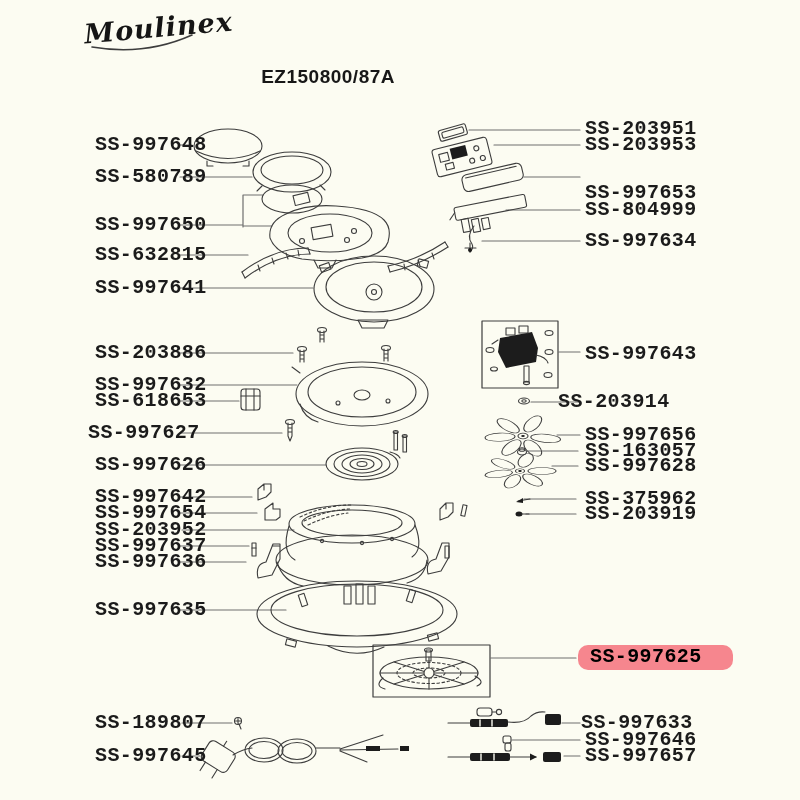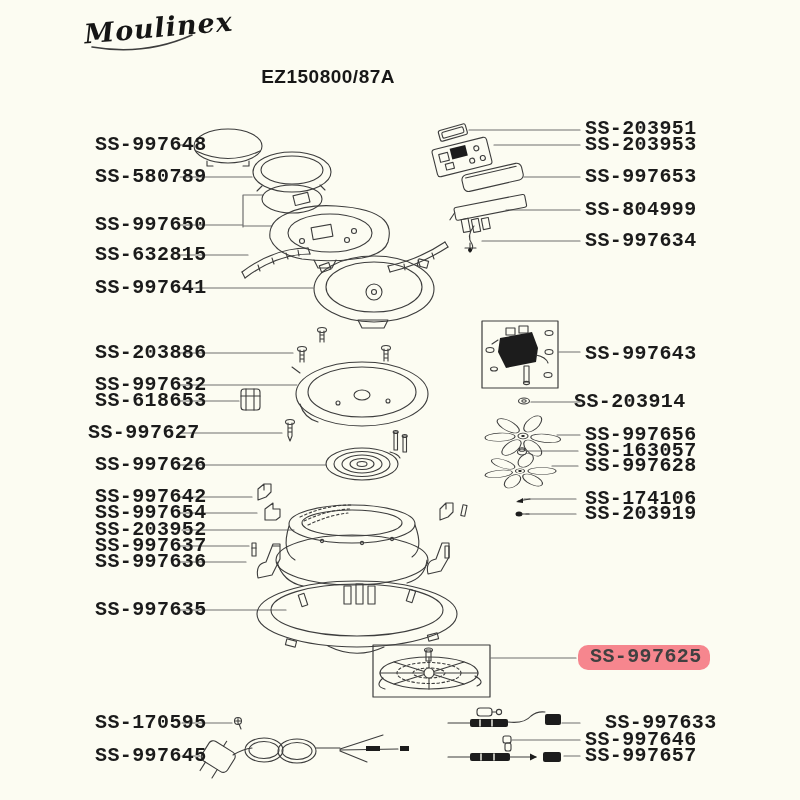--- a/index.html
+++ b/index.html
@@ -2,21 +2,21 @@
 <html><head>
 <meta charset="utf-8">
 <style>
   html,body{margin:0;padding:0;}
   body{width:800px;height:800px;background:#fcfcf2;font-family:"Liberation Sans",sans-serif;}
   .stage{position:relative;width:800px;height:800px;background:#fcfcf2;overflow:hidden;}
   .art{position:absolute;left:0;top:0;}
   .logo{position:absolute;left:84px;top:12px;font-family:"DejaVu Serif",serif;font-style:italic;font-weight:bold;font-size:27px;color:#151515;transform:rotate(-5deg);letter-spacing:1px;}
   .title{position:absolute;left:225px;top:66px;width:170px;text-align:right;font-weight:bold;font-size:19px;color:#171717;letter-spacing:0.5px;}
   .lbl{position:absolute;font-family:"Liberation Mono",monospace;font-weight:bold;font-size:20px;line-height:18px;color:#1b1b1b;white-space:nowrap;letter-spacing:0.4px;}
-  .pill{background:#f6868e;color:#404040;padding:3px 8px 4px 12px;border-radius:10px;text-align:right;}
+  .pill{background:#f6868e;color:#000000;padding:3px 31px 4px 12px;border-radius:10px;text-align:right;}
 </style>
 </head>
 <body>
 
 <div class="stage">
 
 <svg class="art" width="800" height="800" viewBox="0 0 800 800" stroke="#3d3d3d" fill="none" stroke-width="1.1" stroke-linecap="round" stroke-linejoin="round">
 
   <path d="M92 47 Q145 56 192 35" stroke-width="1.6"></path>
 
@@ -368,34 +368,34 @@
 <div class="lbl" style="left:95px;top:376px">SS-997632</div>
 <div class="lbl" style="left:95px;top:392px">SS-618653</div>
 <div class="lbl" style="left:88px;top:424px">SS-997627</div>
 <div class="lbl" style="left:95px;top:456px">SS-997626</div>
 <div class="lbl" style="left:95px;top:488px">SS-997642</div>
 <div class="lbl" style="left:95px;top:504px">SS-997654</div>
 <div class="lbl" style="left:95px;top:521px">SS-203952</div>
 <div class="lbl" style="left:95px;top:537px">SS-997637</div>
 <div class="lbl" style="left:95px;top:553px">SS-997636</div>
 <div class="lbl" style="left:95px;top:601px">SS-997635</div>
-<div class="lbl" style="left:95px;top:714px">SS-170595</div>
+<div class="lbl" style="left:95px;top:714px">SS-189807</div>
 <div class="lbl" style="left:95px;top:747px">SS-997645</div>
 
 <div class="lbl" style="left:585px;top:120px">SS-203951</div>
 <div class="lbl" style="left:585px;top:136px">SS-203953</div>
-<div class="lbl" style="left:585px;top:168px">SS-997653</div>
+<div class="lbl" style="left:585px;top:184px">SS-997653</div>
 <div class="lbl" style="left:585px;top:201px">SS-804999</div>
 <div class="lbl" style="left:585px;top:232px">SS-997634</div>
 <div class="lbl" style="left:585px;top:345px">SS-997643</div>
-<div class="lbl" style="left:574px;top:393px">SS-203914</div>
+<div class="lbl" style="left:558px;top:393px">SS-203914</div>
 <div class="lbl" style="left:585px;top:426px">SS-997656</div>
 <div class="lbl" style="left:585px;top:442px">SS-163057</div>
 <div class="lbl" style="left:585px;top:457px">SS-997628</div>
-<div class="lbl" style="left:585px;top:490px">SS-174106</div>
+<div class="lbl" style="left:585px;top:490px">SS-375962</div>
 <div class="lbl" style="left:585px;top:505px">SS-203919</div>
-<div class="lbl" style="left:605px;top:714px">SS-997633</div>
+<div class="lbl" style="left:581px;top:714px">SS-997633</div>
 <div class="lbl" style="left:585px;top:731px">SS-997646</div>
 <div class="lbl" style="left:585px;top:747px">SS-997657</div>
 
 <div class="lbl pill" style="left:578px;top:645px">SS-997625</div>
 
 </div>
 
 </body></html>

